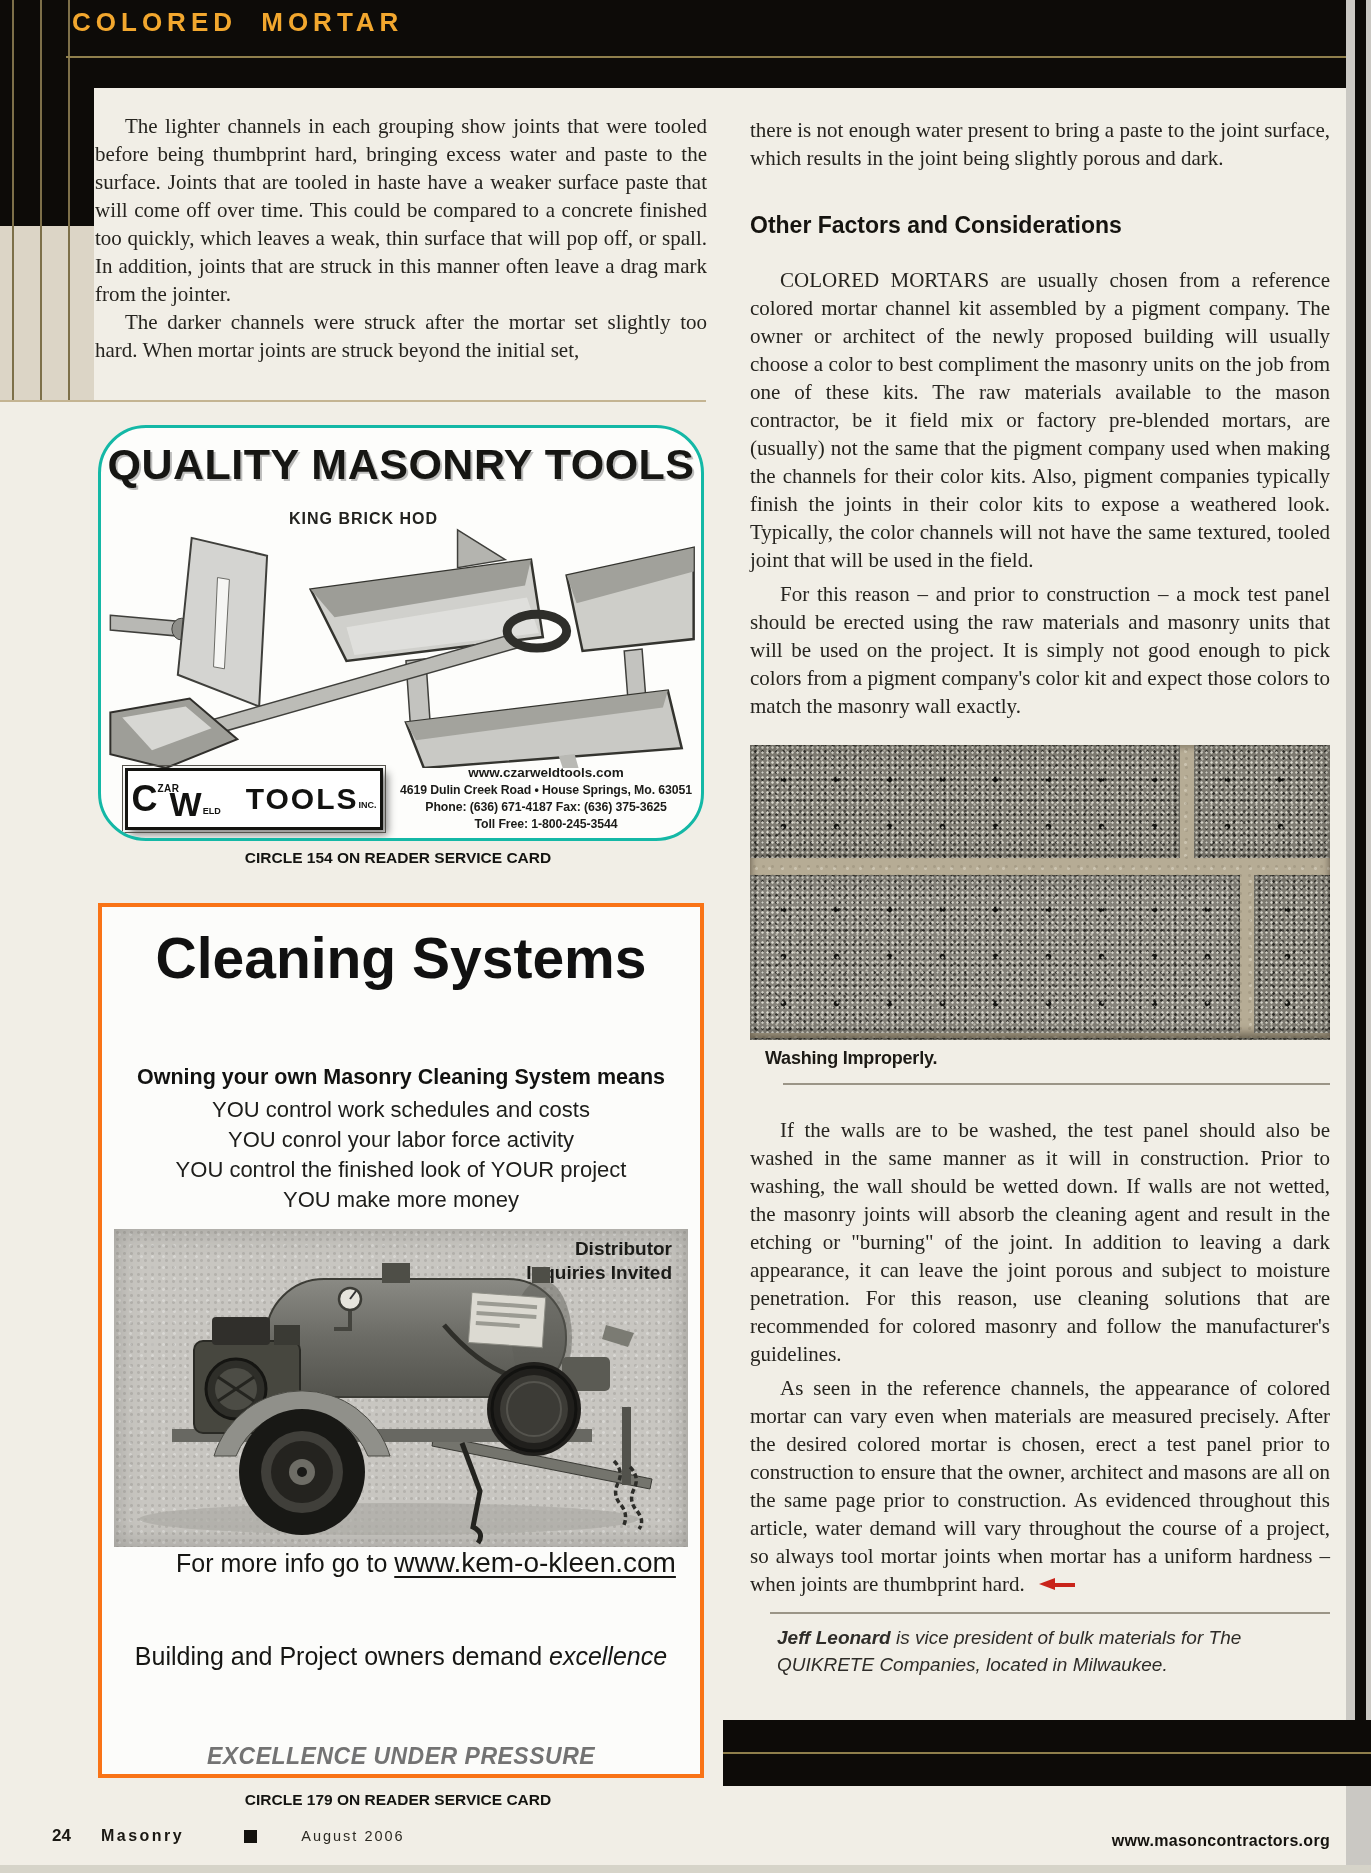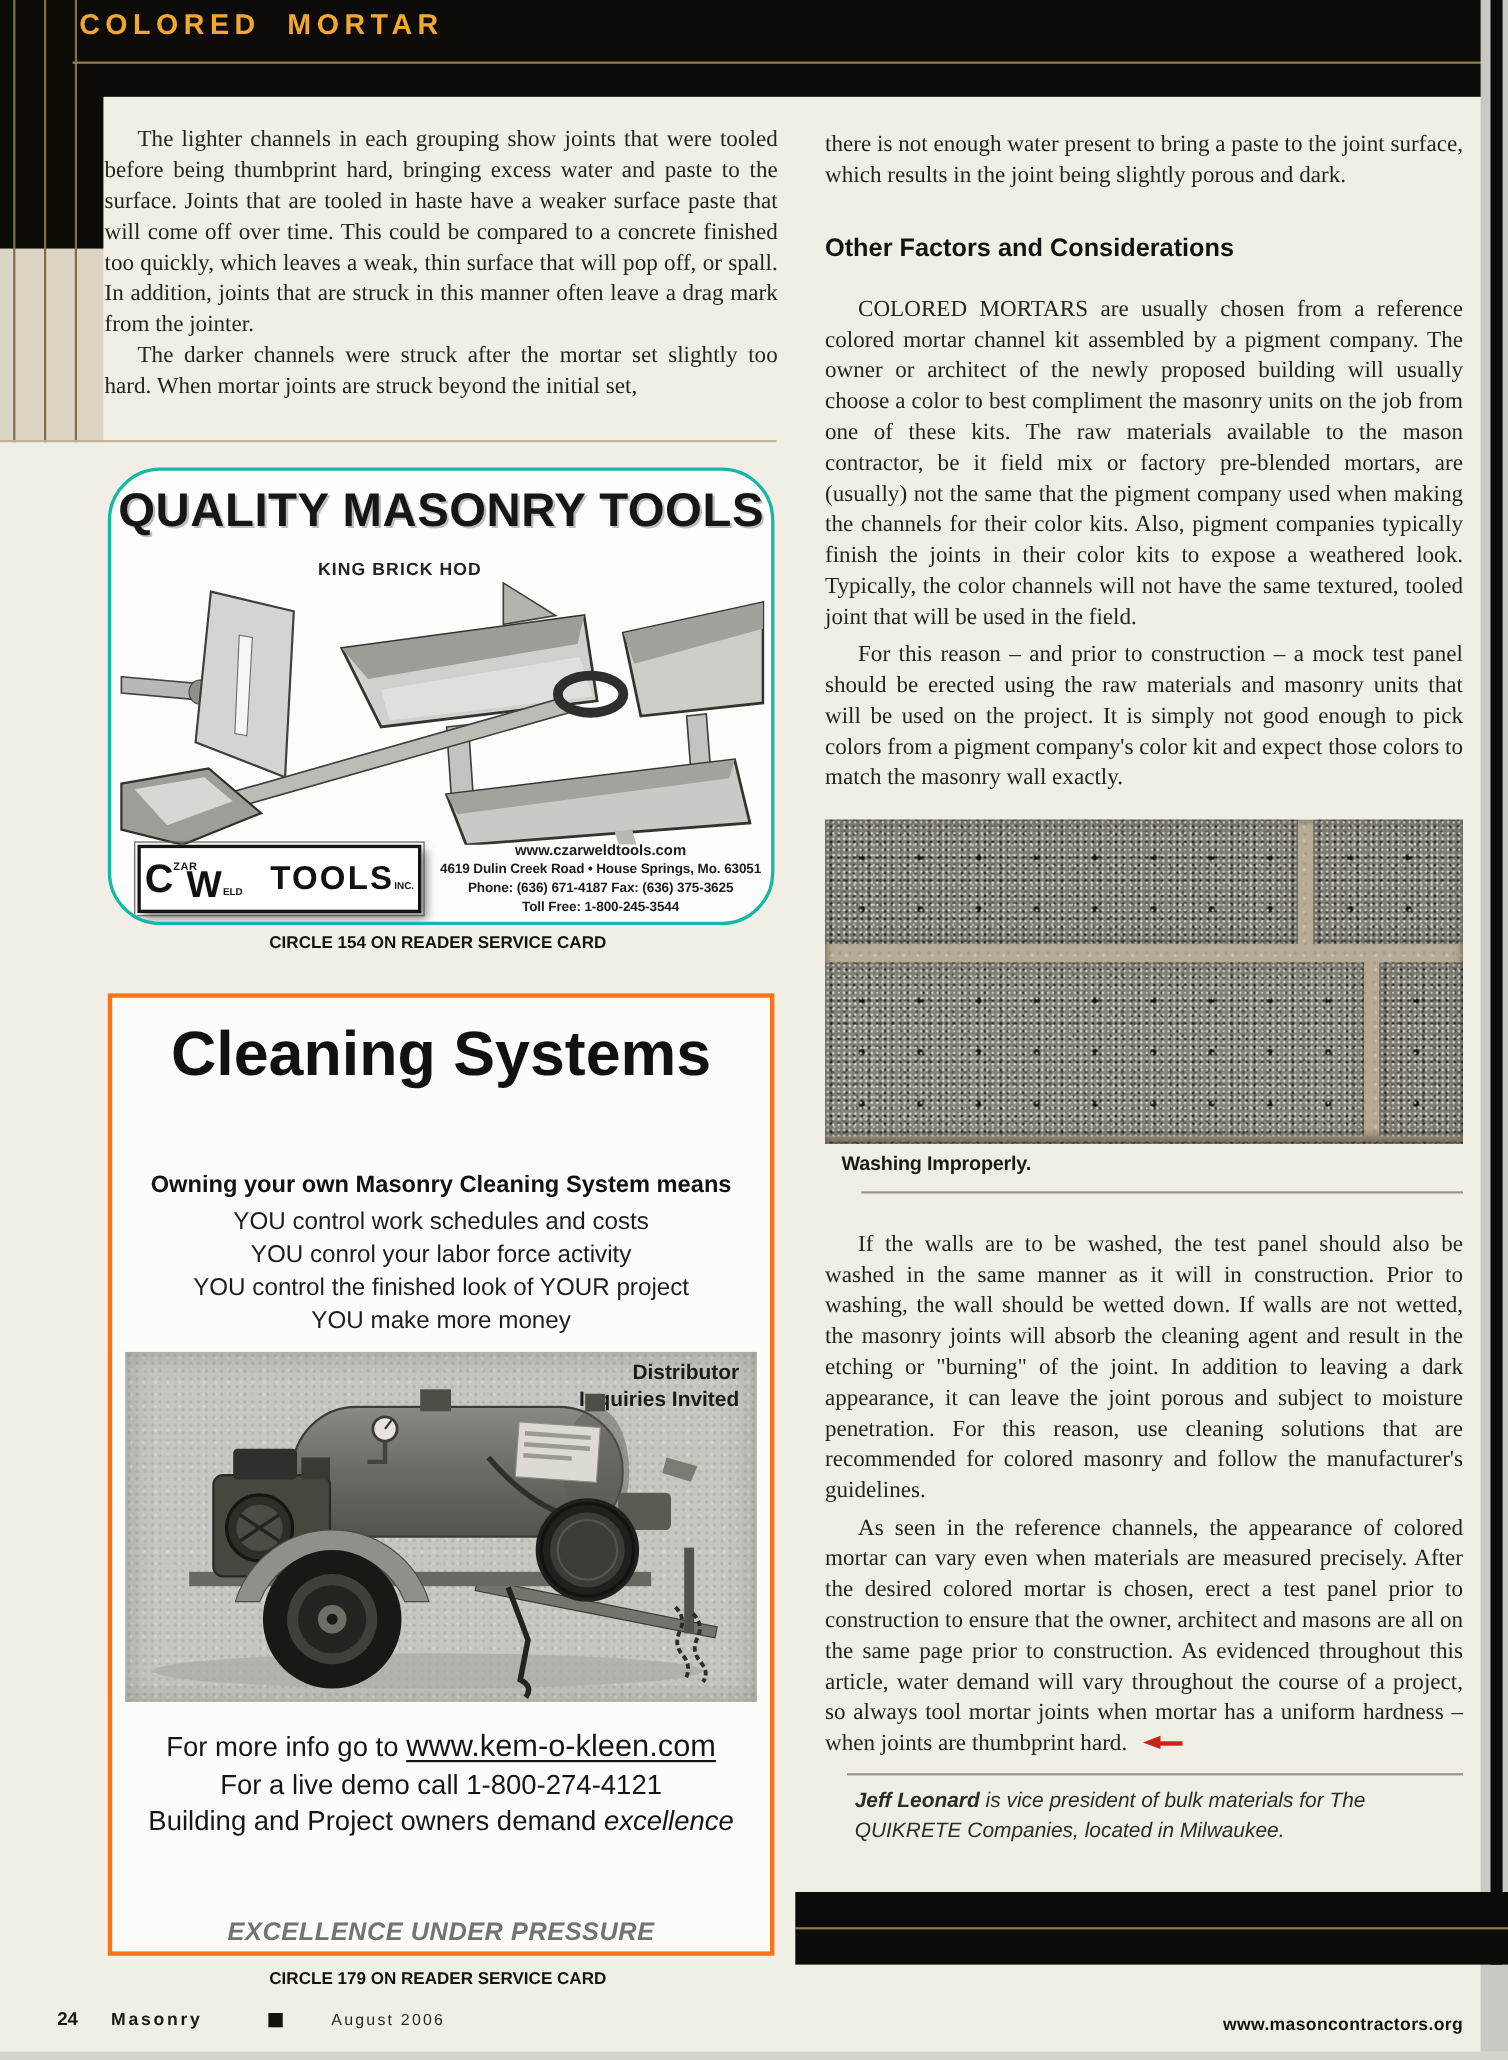--- a/index.html
+++ b/index.html
@@ -288,25 +288,24 @@
         <circle cx="420" cy="180" r="34" fill="#3c3b36"></circle>
         <circle cx="420" cy="180" r="27" fill="none" stroke="#55544e" stroke-width="2"></circle>
         <path d="M100,227 A92 92 0 0 1 276,227 L254,227 A71 71 0 0 0 122,227 Z" fill="#90908a" stroke="#4b4b45"></path>
         <circle cx="188" cy="243" r="63" fill="#181815"></circle>
         <circle cx="188" cy="243" r="41" fill="#403f3a"></circle>
         <circle cx="188" cy="243" r="31" fill="#24231f"></circle>
         <circle cx="188" cy="243" r="13" fill="#6e6d66"></circle>
         <circle cx="188" cy="243" r="5" fill="#191917"></circle>
       </svg>
     </div>
-    <div class="cl-info" style="top:664px;">
+    <div class="cl-info" style="top:640px;margin-left:25px;">
       <span>For more info go to</span>
       <span class="cl-url">www.kem-o-kleen.com</span>
     </div>
-    <div class="cl-info" style="top:702px;">For a live demo call 1-800-274-4121</div>
     <div class="cl-info" style="top:735px;">
       <span>Building and Project owners demand</span>
       <span class="cl-ital">excellence</span>
     </div>
     <div class="cl-tagline">EXCELLENCE UNDER PRESSURE</div>
   </div>
   <div class="abs reader-line" style="left:98px;top:1791px;">CIRCLE 179 ON READER SERVICE CARD</div>
 
   <div class="abs body-col" style="left:750px;top:116px;width:580px;">
     <p>there is not enough water present to bring a paste to the joint surface, which results in the joint being slightly porous and dark.</p>

